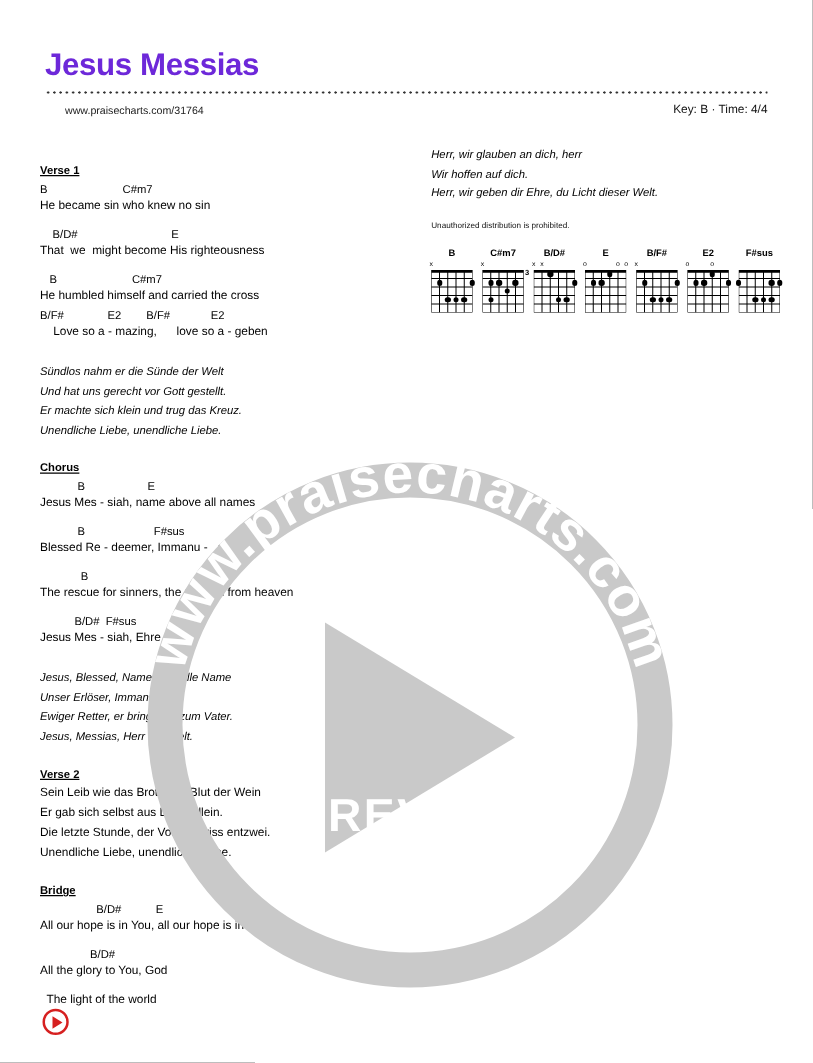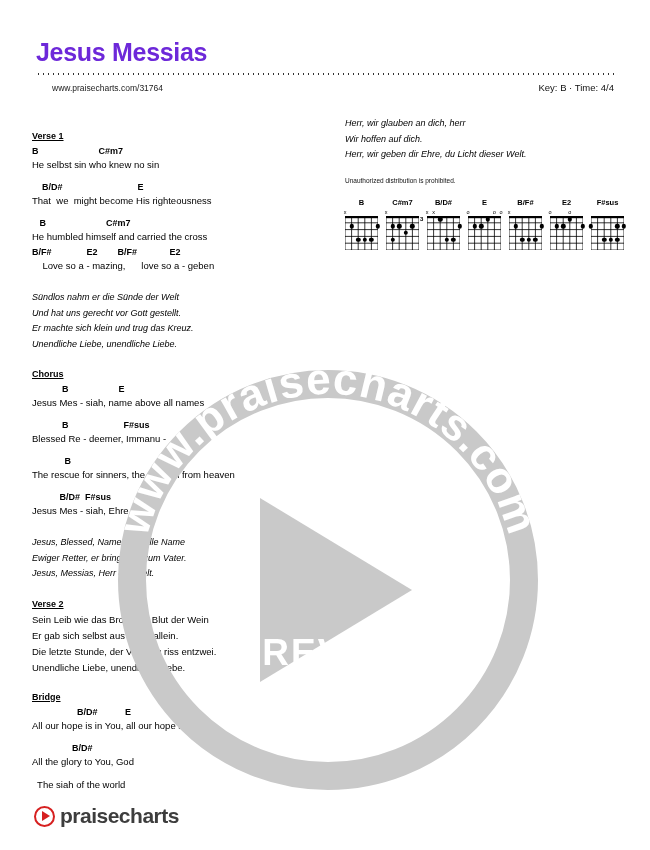--- a/index.html
+++ b/index.html
@@ -62,21 +62,21 @@
   .section { margin-bottom: 4px; }
   .section-title {
     font-size: 9px;
     font-weight: bold;
     text-decoration: underline;
     margin-bottom: 4px;
     color: #000;
   }
   .chordline {
     font-size: 9px;
-    font-weight: bold;
+    font-weight: normal;
     white-space: pre;
     line-height: 13px;
     color: #000;
   }
   .lyricline {
     font-size: 9.5px;
     white-space: pre;
     line-height: 14px;
     color: #000;
     margin-bottom: 2px;
@@ -241,21 +241,21 @@
   <div id="dotted-rule"></div>
   <div id="site-url">www.praisecharts.com/31764</div>
   <div id="key-time">Key: B · Time: 4/4</div>
 
   <div class="col" id="col-left">
 
     <div class="section">
       <div class="section-title">Verse 1</div>
       <div>
         <div class="chordline">B                        C#m7</div>
-        <div class="lyricline">He selbst sin who knew no sin</div>
+        <div class="lyricline">He became sin who knew no sin</div>
       </div>
       <div class="gap-sm"></div>
       <div>
         <div class="chordline">    B/D#                              E</div>
         <div class="lyricline">That  we  might become His righteousness</div>
       </div>
       <div class="gap-sm"></div>
       <div>
         <div class="chordline">   B                        C#m7</div>
         <div class="lyricline">He humbled himself and carried the cross</div>
@@ -297,20 +297,21 @@
       <div>
         <div class="chordline">           B/D#  F#sus</div>
         <div class="lyricline">Jesus Mes - siah, Ehre of all</div>
       </div>
     </div>
 
     <div class="gap"></div>
 
     <div class="section">
       <div class="translation">Jesus, Blessed, Name über alle Name</div>
+      <div class="translation">Unser Erlöser, Immanuel.</div>
       <div class="translation">Ewiger Retter, er bringt uns zum Vater.</div>
       <div class="translation">Jesus, Messias, Herr der Welt.</div>
     </div>
 
     <div class="gap"></div>
 
     <div class="section">
       <div class="section-title">Verse 2</div>
       <div class="lyricline">Sein Leib wie das Brot, sein Blut der Wein</div>
       <div class="lyricline">Er gab sich selbst aus Liebe allein.</div>
@@ -326,21 +327,21 @@
         <div class="chordline">                  B/D#           E</div>
         <div class="lyricline">All our hope is in You, all our hope is in You</div>
       </div>
       <div class="gap-sm"></div>
       <div>
         <div class="chordline">                B/D#</div>
         <div class="lyricline">All the glory to You, God</div>
       </div>
       <div class="gap-sm"></div>
       <div>
-        <div class="lyricline">  The siah of the world</div>
+        <div class="lyricline">  The light of the world</div>
       </div>
     </div>
 
   </div>
 
   <div class="col" id="col-right">
     <div class="translation">Herr, wir glauben an dich, herr</div>
     <div class="translation">Wir hoffen auf dich.</div>
     <div class="translation">Herr, wir geben dir Ehre, du Licht dieser Welt.</div>
     <div class="notice">Unauthorized distribution is prohibited.</div>
@@ -549,16 +550,15 @@
       </text>
     </svg>
     <div id="wm-triangle"></div>
     <div id="wm-preview">PREVIEW</div>
   </div>
 
   <div id="footer-logo">
     <div id="play-badge">
         <i></i>
       </div>
-    <div id="footer-wordmark">praisecharts</div>
   </div>
 
 </div>
 
 </body></html>

